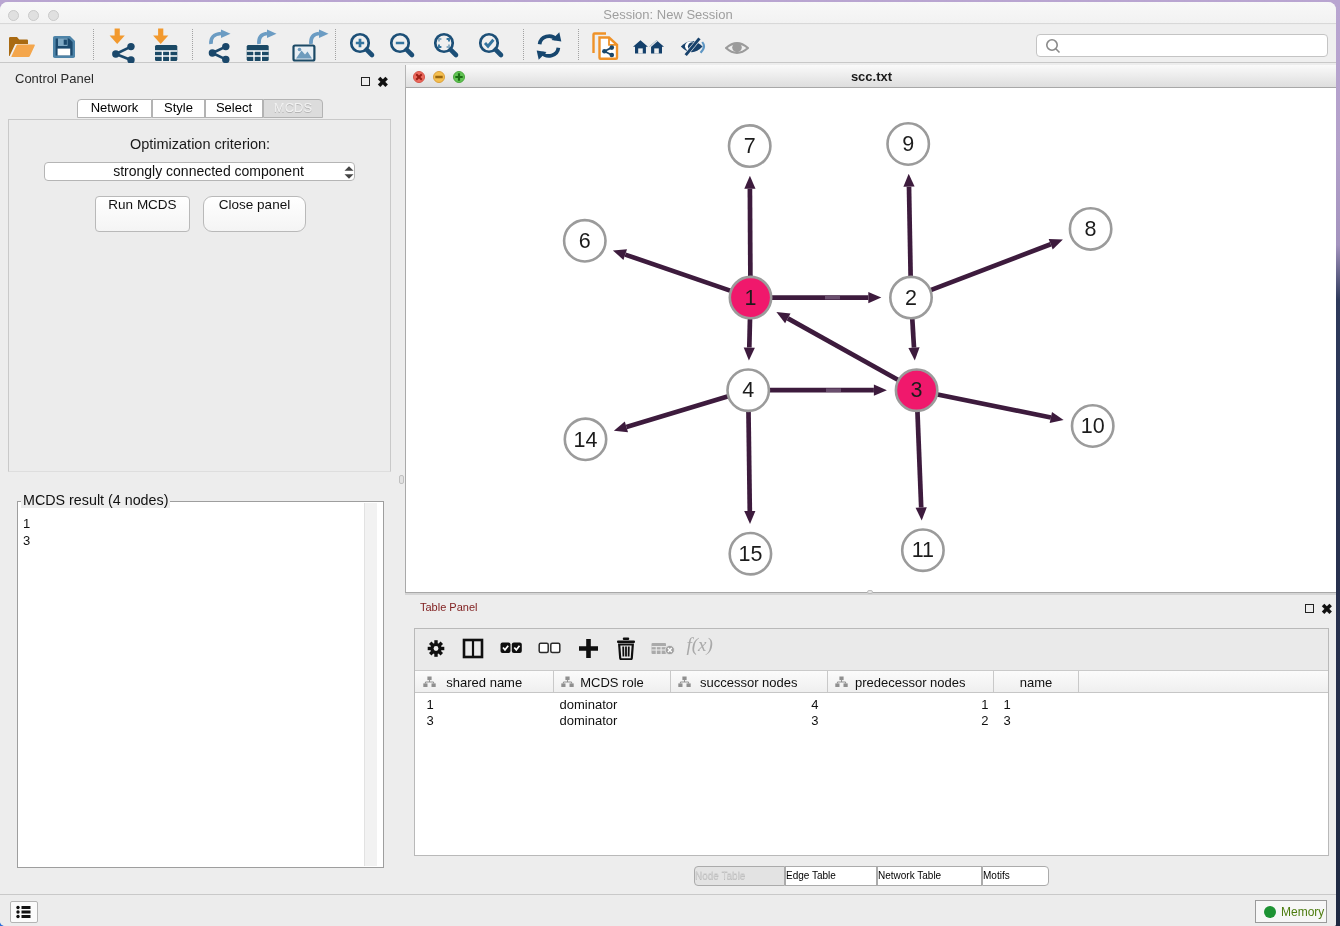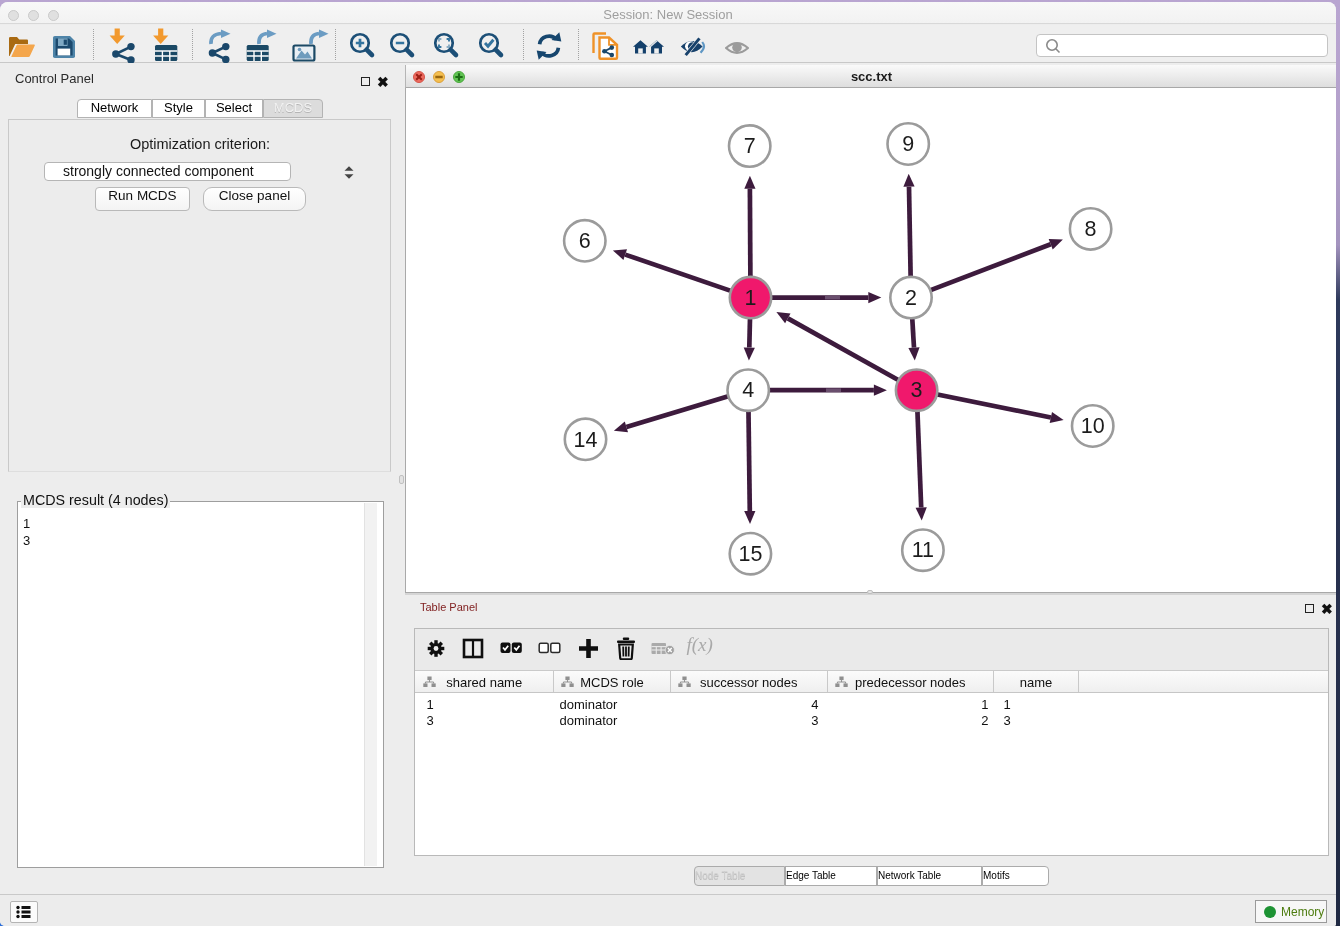--- a/index.html
+++ b/index.html
@@ -25,23 +25,23 @@
 #main { position:absolute; left:0; top:63px; width:1336px; height:829px; background:#ededed; }
 
 #cphdr { position:absolute; left:15px; top:6px; font-size:13px; color:#2b2b2b; }
 .undock { position:absolute; width:9px; height:9px; border:1.6px solid #222; background:transparent; }
 .xicon { position:absolute; font-size:14px; font-weight:bold; color:#111; line-height:12px; }
 .cptab { position:absolute; top:34px; height:19px; border:1px solid #b3b3b3; background:#fff;
   font-size:13px; color:#000; text-align:center; line-height:16px; }
 #tabbox { position:absolute; left:8px; top:54px; width:383px; height:353px;
   background:#ececec; border:1px solid #c9c9c9; border-bottom-color:#dedede; }
 #optlabel { position:absolute; left:0; top:70.5px; width:400px; text-align:center; font-size:14.5px; color:#1a1a1a; }
-#cpselect { position:absolute; left:44px; top:97px; width:247px; height:19px; background:#fff;
-  border:1px solid #b5b5b5; border-radius:4px; font-size:14px; color:#111; line-height:16px; padding-left:18px; }
-.cpbtn { position:absolute; top:122px; height:24px; background:linear-gradient(#fff,#f4f4f4);
+#cpselect { position:absolute; left:44px; top:97px; width:311px; height:19px; background:#fff;
+  border:1px solid #b5b5b5; border-radius:4px; font-size:14px; color:#111; line-height:16px; padding-left:18px;text-align:center; }
+.cpbtn { position:absolute; top:131px; height:36px; background:linear-gradient(#fff,#f4f4f4);
   border:1px solid #b9b9b9; border-radius:4px; font-size:13.5px; color:#111; text-align:center; line-height:15px; }
 #mcdsbox { position:absolute; left:17px; top:436px; width:367px; height:367px;
   border:1px solid #9e9e9e; background:#fff; }
 #mcdsleg { position:absolute; left:21px; top:427px; background:#ededed; font-size:14.3px; color:#111; padding:0 2px; }
 #mcdstxt { position:absolute; left:23px; top:451px; font-size:13px; color:#111; line-height:16.5px; }
 #mcdssb { position:absolute; left:364px; top:438px; width:13px; height:363px; background:#f2f2f2; border-left:1px solid #e2e2e2; }
 #vdiv { position:absolute; left:399px; top:0; width:6px; height:829px; background:#ededed; }
 
 #netwin { position:absolute; left:405px; top:0px; width:931px; height:529px; }
 #nettitle { position:absolute; left:0; top:0; width:931px; height:23px;

